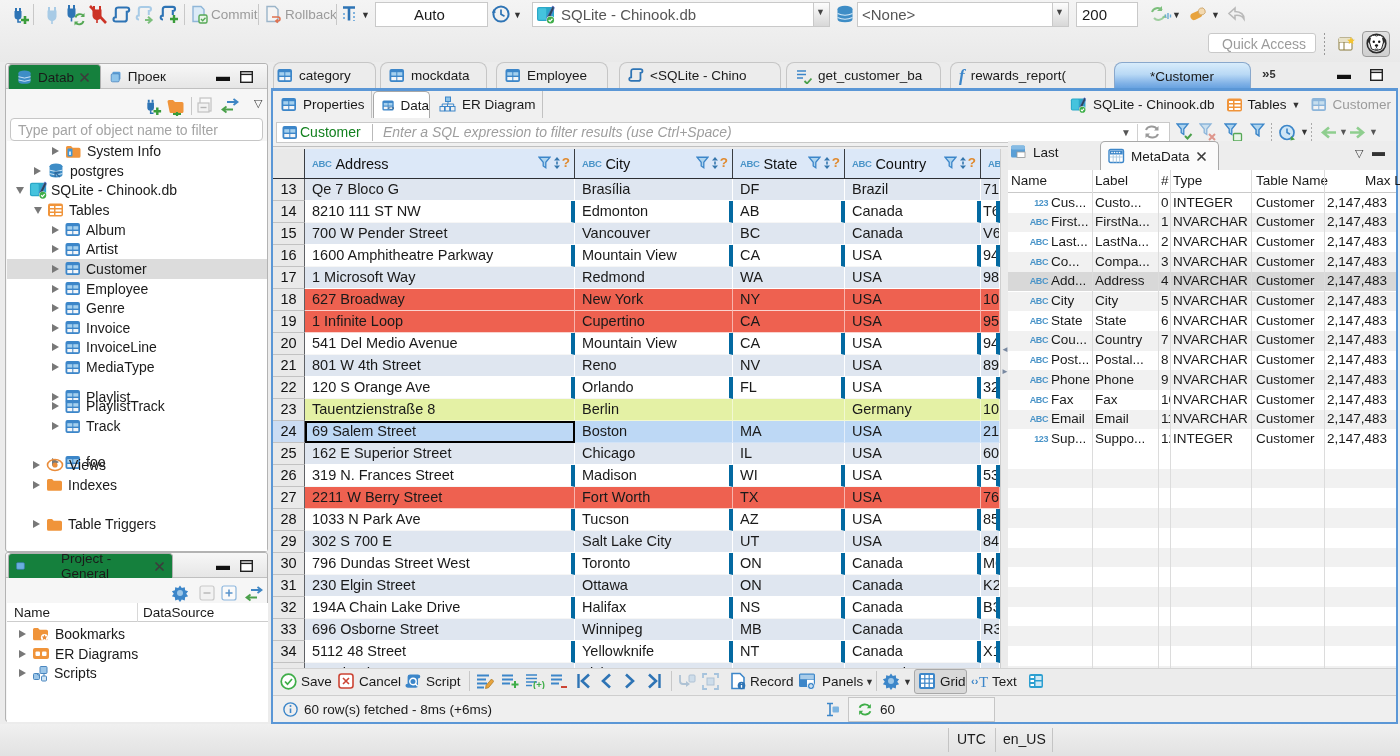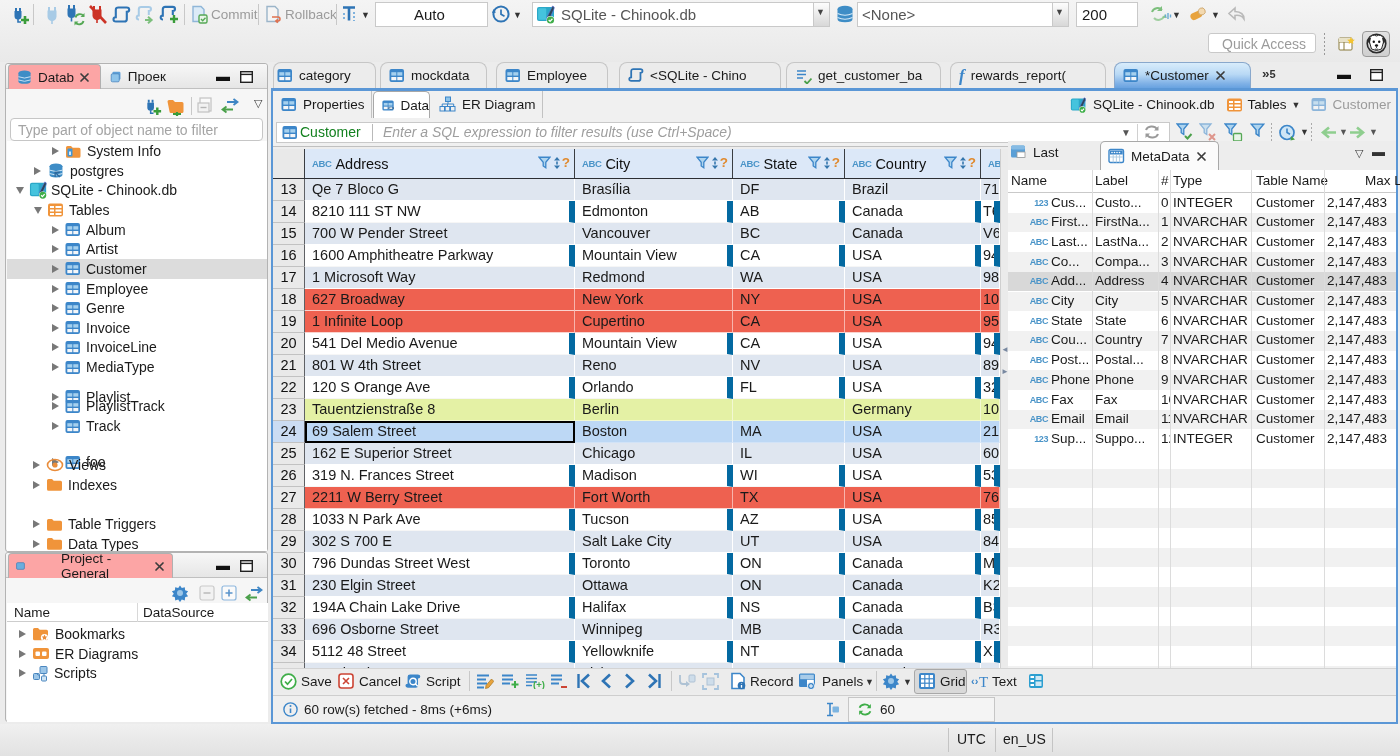--- a/index.html
+++ b/index.html
@@ -13,44 +13,44 @@
 
 
 #topbar { position:absolute; left:0; top:0; width:1400px; height:62px; background:linear-gradient(#f4f4f4,#e9e9e9); }
 .combo { position:absolute; background:#fff; border:1px solid #c9c9c9; }
 .gray { color:#9b9b9b; }
 
 
 .panel { position:absolute; background:#f6f6f6; border:1px solid #b3b3b3; border-radius:3px; }
 .ptabbar { position:absolute; left:0; top:0; right:0; height:25px; background:linear-gradient(#f7f7f7,#e6e6e6); border-bottom:1px solid #c0c0c0; border-radius:3px 3px 0 0; }
 .ptab { position:absolute; top:0; height:25px; display:flex; align-items:center; gap:5px; padding:0 7px; font-size:13.5px; }
-.ptab.act { background:#fca5a5; border:1px solid #b0b0b0; border-bottom:none; border-radius:4px 4px 0 0; }
+.ptab.act { background:#15803d; border:1px solid #b0b0b0; border-bottom:none; border-radius:4px 4px 0 0; }
 .tree { position:absolute; background:#fff; }
 .trow { position:absolute; left:0; right:0; height:20px; display:flex; align-items:center; }
 .tarr { width:0; height:0; border-left:7px solid #787878; border-top:4.5px solid transparent; border-bottom:4.5px solid transparent; flex:none; }
 .tarrd { width:0; height:0; border-top:7px solid #787878; border-left:4.5px solid transparent; border-right:4.5px solid transparent; flex:none; }
 .tlbl { margin-left:5px; font-size:14px; }
 
 
 #edframe { position:absolute; left:271px; top:88px; width:1127px; height:636px; border:3px solid #5b97d6; border-top-width:3px; background:#ededed; }
 .etab { position:absolute; top:62px; height:26px; display:flex; align-items:center; gap:6px; padding:0 9px 0 8px; font-size:13.5px; border:1px solid #c6c6c6; border-bottom:none; border-radius:8px 8px 0 0; background:transparent; }
-.etab.act { background:linear-gradient(#d8ecfb 0%, #b9d9f5 45%, #83b3e7 80%, #68a2e0 100%); border-color:#89a8cc; }
+.etab.act { background:linear-gradient(#d8ecfb 0%, #b9d9f5 45%, #83b3e7 80%, #68a2e0 100%); border-color:#89a8cc;flex-direction:column; }
 .abc { font-size:9.5px; font-weight:bold; color:#4a94c8; letter-spacing:-0.4px; flex:none; }
 .r-alt { background:#dfe6f0; }
 .r-w { background:#ffffff; }
 .r-red { background:#ee6150; }
 .r-green { background:#e4f1a5; }
 .r-sel { background:#bdd8f5; }
 
 .grow { position:absolute; left:0; width:727px; height:22px; display:flex; }
 .grn { width:32px; flex:none; background:#e9e9e9; border-right:1px solid #5f6165; border-bottom:1px solid #c2c2c2; text-align:center; font-size:14.5px; padding-top:2px; color:#111; }
 .gc { flex:none; padding:2px 0 0 7px; font-size:14.5px; white-space:nowrap; overflow:hidden; }
 .ca{width:270px;} .cc{width:158px;} .cs{width:112px;} .cco{width:136px;} .cp{width:19px;padding-left:2px;}
 .r-alt .gc { background:#dfe6f0; border-right:1px solid #fff; border-bottom:1px solid #fff; }
-.r-w .gc { background:#fff; border-right:6px solid #0369a1; border-bottom:1px solid #f6f6f6; }
+.r-w .gc { background:#fff; border-right:4px solid #0369a1; border-bottom:1px solid #f6f6f6; }
 .r-red .gc { background:#ee6150; border-right:1px solid #f8b4ac; border-bottom:1px solid #fad3ce; }
 .r-green .gc { background:#e4f1a5; border-right:1px solid #f2f8d2; border-bottom:1px solid #f2f8d2; }
 .r-sel .gc { background:#bdd8f5; border-right:1px solid #e3eefa; border-bottom:1px solid #d2e3f7; }
 .r-sel .grn { background:#cbdcf3; }
 .gc.fc { border:2px solid #000; padding:0 0 0 5px; }
 .ghc { position:absolute; top:0; height:29px; background:#dce8f8; border-right:1px solid #3a3d42; display:flex; align-items:center; padding-left:7px; gap:4px; }
 .ghl { font-size:14.5px; color:#111; }
 .ghi { position:absolute; right:4px; top:6px; display:flex; align-items:center; }
 .qm { color:#e08a2e; font-size:13.5px; font-weight:bold; margin-left:1px; }
 
@@ -404,27 +404,20 @@
         </svg>
         <span class="tlbl">Indexes</span>
       </div>
     <div class="trow" style="top:373.1px;">
         <i style="margin-left:26px;" class="tarr"></i>
         <svg style="margin-left:6px;" width="17" height="15" viewBox="0 0 17 15">
           <use href="#folder"></use>
         </svg>
         <span class="tlbl">Table Triggers</span>
       </div>
-    <div class="trow" style="top:392.8px;">
-        <i style="margin-left:26px;" class="tarr"></i>
-        <svg style="margin-left:6px;" width="17" height="15" viewBox="0 0 17 15">
-          <use href="#folder"></use>
-        </svg>
-        <span class="tlbl">Data Types</span>
-      </div>
   </div>
 </div>
 <div id="leftproj" class="panel" style="left:5px; top:552px; width:263px; height:170px;">
   <div class="ptabbar"></div>
   <div class="ptab act" style="left:2px;width:165px;gap:36px;">
     <svg width="16" height="14" viewBox="0 0 16 14">
         <rect x="1" y="1" width="14" height="12" rx="2" fill="#6aaede" stroke="#3a79b5" stroke-width="1.2"></rect>
       </svg>
     <span>Project - General</span>
       <svg width="11" height="11" viewBox="0 0 11 11" style="flex:none;">

